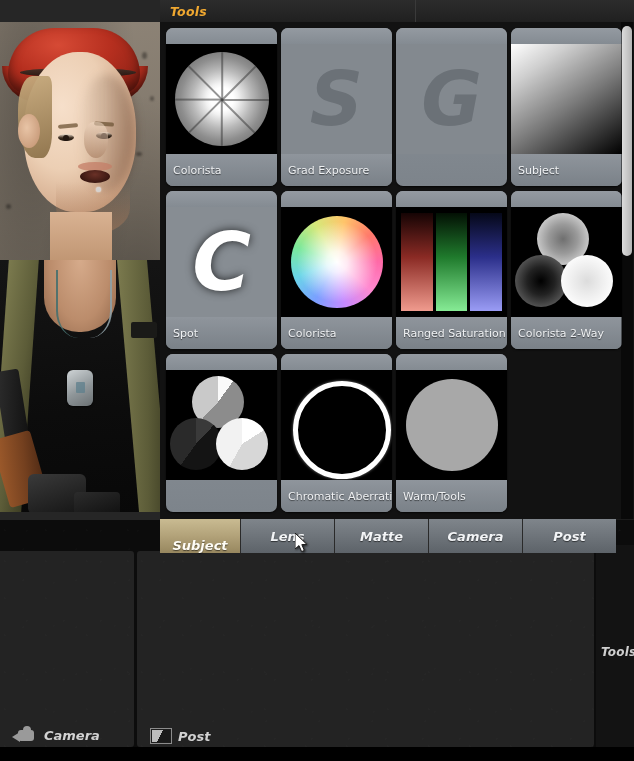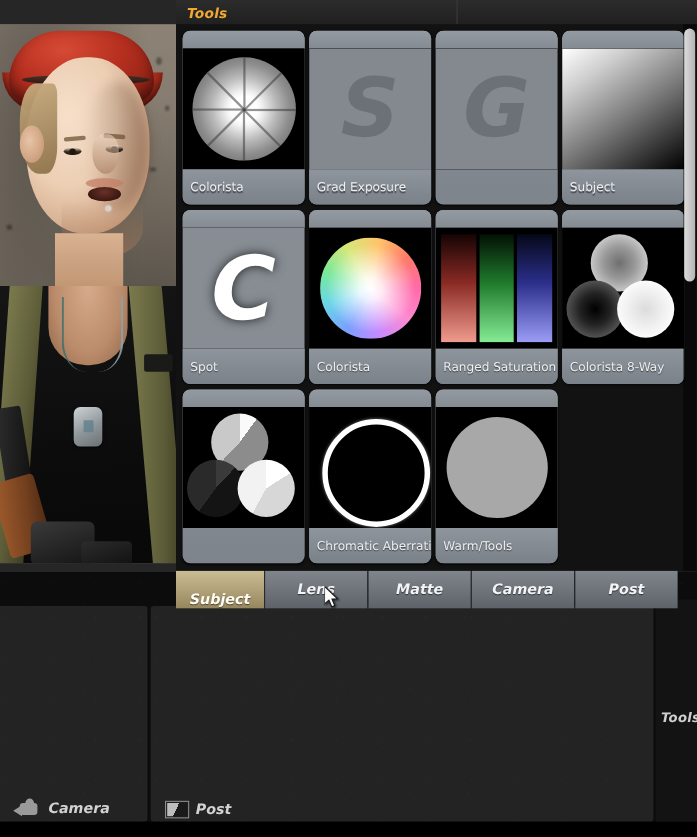--- a/index.html
+++ b/index.html
@@ -382,21 +382,21 @@
         <div class="tile w-narrow">
           <div class="tile-top"></div>
           <div class="thumb">
             <div class="th-spheres">
               <div class="sphere sp1"></div>
                 <div class="sphere sp2"></div>
                 <div class="sphere sp3"></div>
             </div>
           </div>
           <div class="tile-label">
-            <span>Colorista 8-Way</span>
+            <span>Colorista 2-Way</span>
           </div>
         </div>
 
         <div class="tile">
           <div class="tile-top"></div>
           <div class="thumb">
             <div class="th-pies">
               <div class="pie pi1"></div>
                 <div class="pie pi2"></div>
                 <div class="pie pi3"></div>

